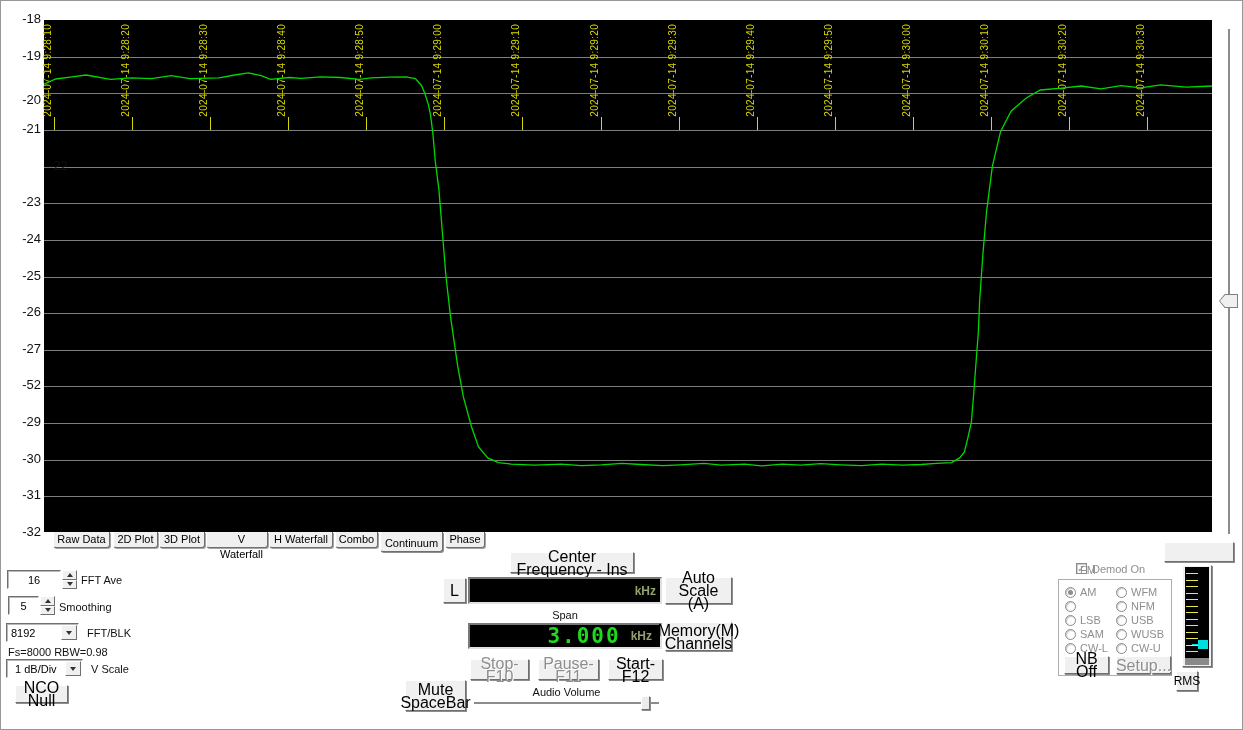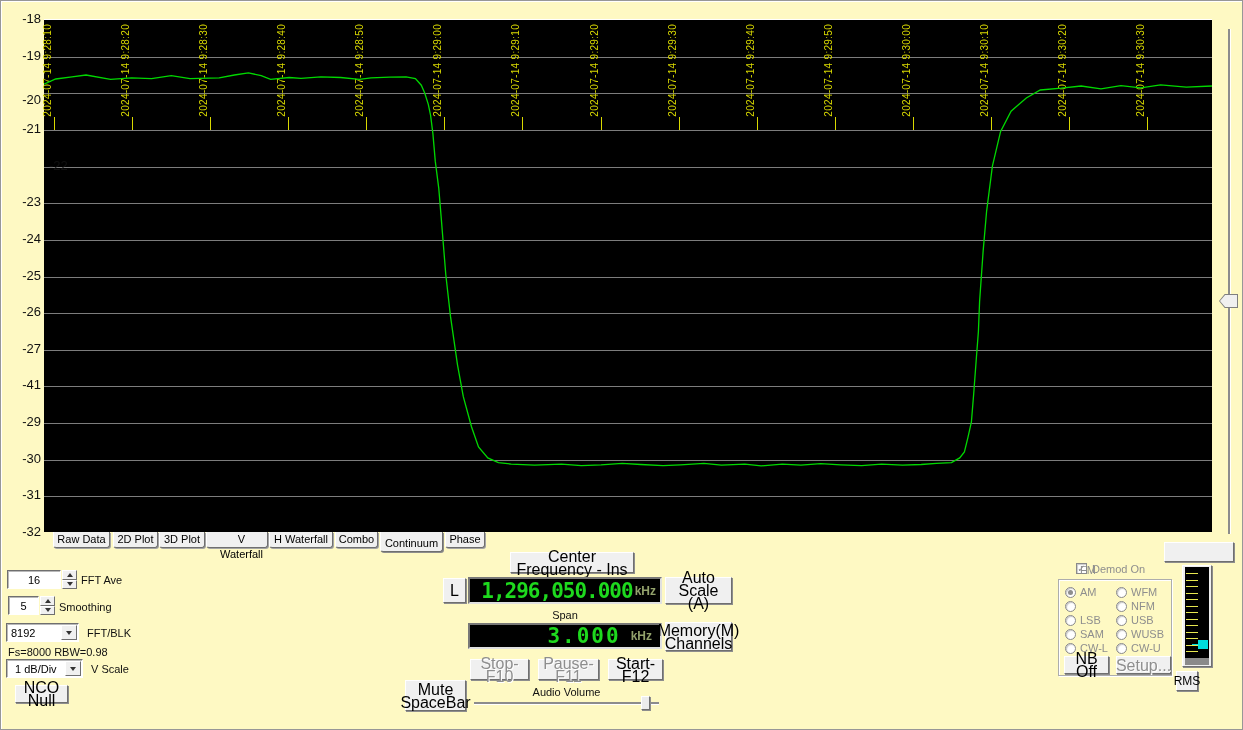--- a/index.html
+++ b/index.html
@@ -1,18 +1,18 @@
 <!DOCTYPE html>
 <html><head>
 <meta charset="utf-8">
 <style>
   html,body{margin:0;padding:0;background:#6b6b6b;}
   *{box-sizing:border-box;}
   .win{
-    position:relative;width:1243px;height:730px;background:#fef9c3;
+    position:relative;width:1243px;height:730px;background:#ffffff;
     font-family:"Liberation Sans",sans-serif;color:#000;overflow:hidden;
     border:1px solid #979797;box-shadow:inset 1px 1px 0 #ffffff;
   }
   .plot{position:absolute;left:43px;top:18px;width:1168px;height:513px;background:#000;border-top:1px solid #ffffff;}
   .gridline{position:absolute;left:0;width:100%;height:1px;background:#7d7d7d;}
   .ylab{position:absolute;left:0;width:40px;text-align:right;font-size:13px;color:#111;}
   .vlab{position:absolute;top:4px;color:#d8d800;font-size:10px;letter-spacing:.3px;
         writing-mode:vertical-rl;transform:rotate(180deg);white-space:nowrap;}
   .vtick{position:absolute;top:97px;width:1px;height:13px;background:#d8d800;}
   .tracesvg{position:absolute;left:0;top:0;}
@@ -119,21 +119,21 @@
       <div class="ylab" style="top: 10px;">-18</div>
       <div class="ylab" style="top: 46.6px;">-19</div>
       <div class="ylab" style="top: 83.3px; margin-top: 8px;">-20</div>
       <div class="ylab" style="top: 119.9px;">-21</div>
       <div class="ylab" style="top: 157px; padding-left: 48px;">-22</div>
       <div class="ylab" style="top: 193.2px;">-23</div>
       <div class="ylab" style="top: 229.9px;">-24</div>
       <div class="ylab" style="top: 266.5px;">-25</div>
       <div class="ylab" style="top: 303.1px;">-26</div>
       <div class="ylab" style="top: 339.8px;">-27</div>
-      <div class="ylab" style="top: 376.4px;">-41</div>
+      <div class="ylab" style="top: 376.4px;">-52</div>
       <div class="ylab" style="top: 413.1px;">-29</div>
       <div class="ylab" style="top: 449.7px;">-30</div>
       <div class="ylab" style="top: 486.4px;">-31</div>
       <div class="ylab" style="top: 523px;">-32</div>
     </div>
 
   <div id="tabs">
       <div class="tab" style="left: 52px; width: 57px;">Raw Data</div>
       <div class="tab" style="left: 112px; width: 45px;">2D Plot</div>
       <div class="tab" style="left: 158px; width: 46px;">3D Plot</div>
@@ -191,21 +191,20 @@
         <span class="tri-down"></span>
       </span>
   </div>
   <div class="lbl" style="left:90px;top:662px;">V Scale</div>
 
   <div class="btn" style="left:14px;top:684px;width:53px;height:18px;">NCO Null</div>
 
   <div class="btn" style="left:509px;top:551px;width:124px;height:21px;">Center Frequency - Ins</div>
   <div class="btn" style="left:442px;top:577px;width:23px;height:25px;">L</div>
   <div class="lcd" style="left:467px;top:576px;width:194px;height:27px;padding-right:4px;gap:2px;">
-    <span class="digits">1,296,050.000</span>
     <span class="unit">kHz</span>
   </div>
   <div class="btn" style="left:664px;top:576px;width:67px;height:27px;">Auto Scale
 (A)</div>
 
   <div class="lbl" style="left:467px;top:608px;width:194px;text-align:center;">Span</div>
   <div class="lcd" style="left:467px;top:622px;width:194px;height:26px;padding-right:8px;gap:10px;">
     <span class="digits" style="letter-spacing:2px;">3.000</span>
     <span class="unit">kHz</span>
   </div>

